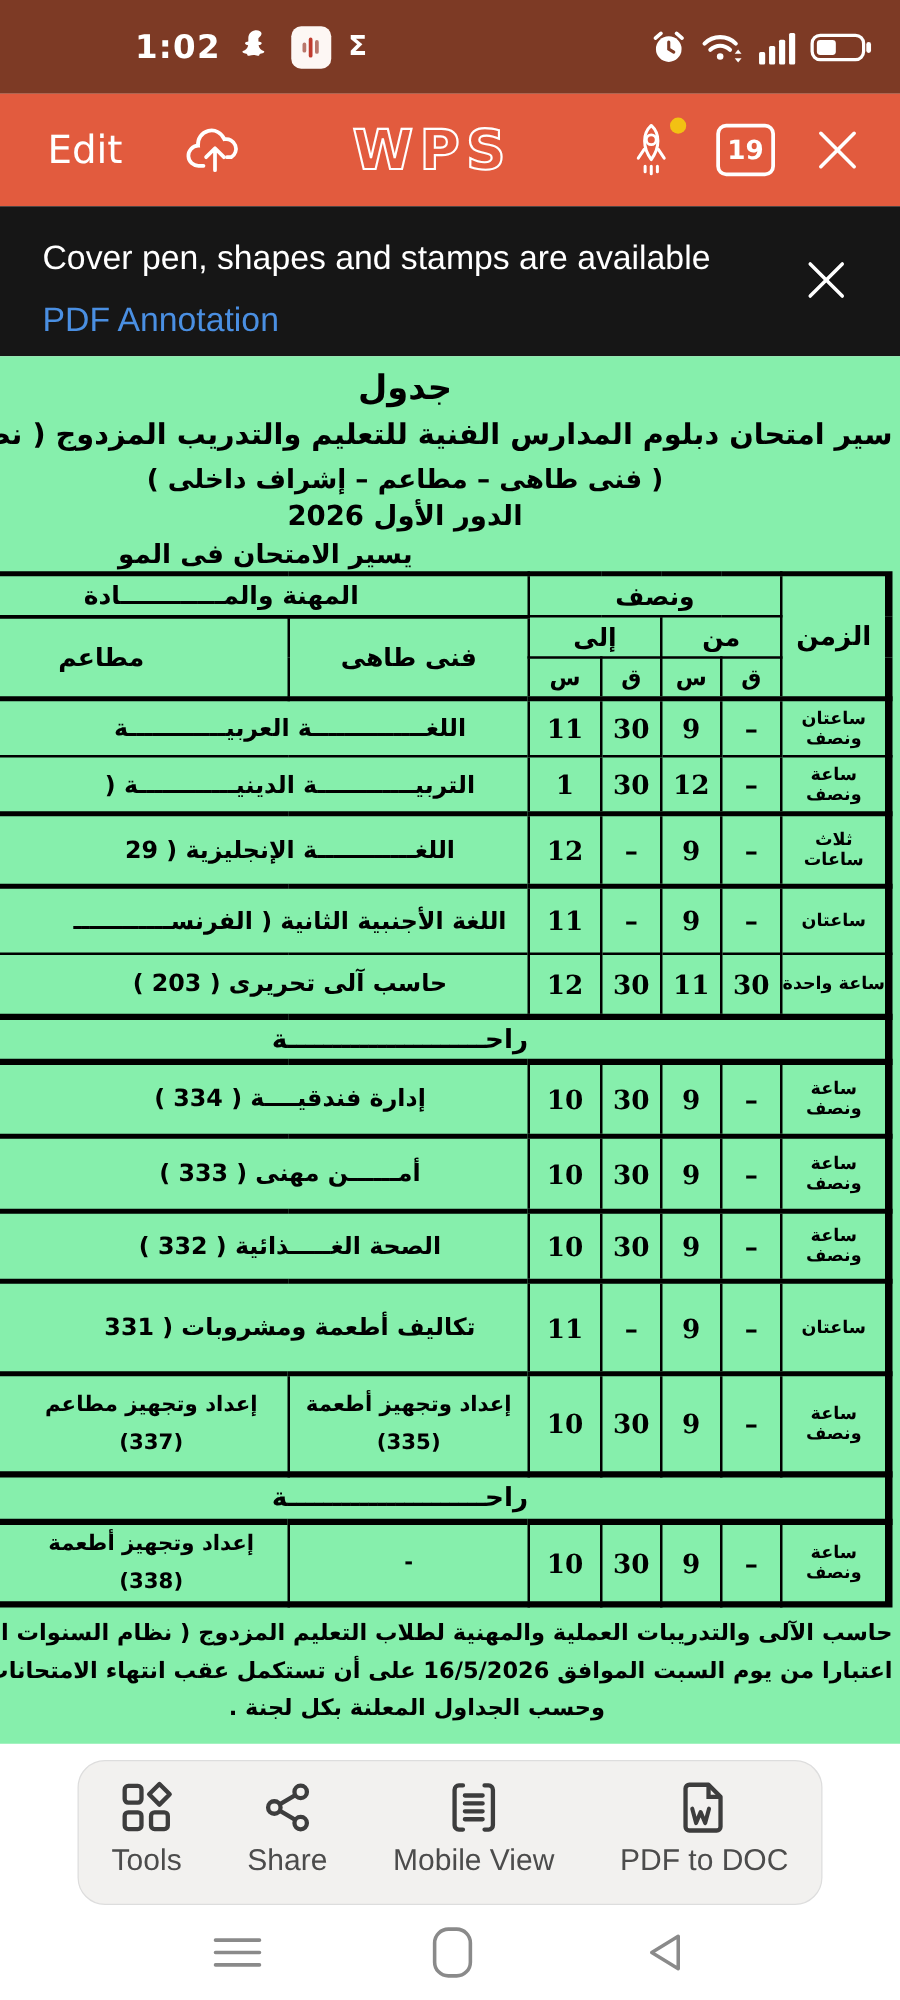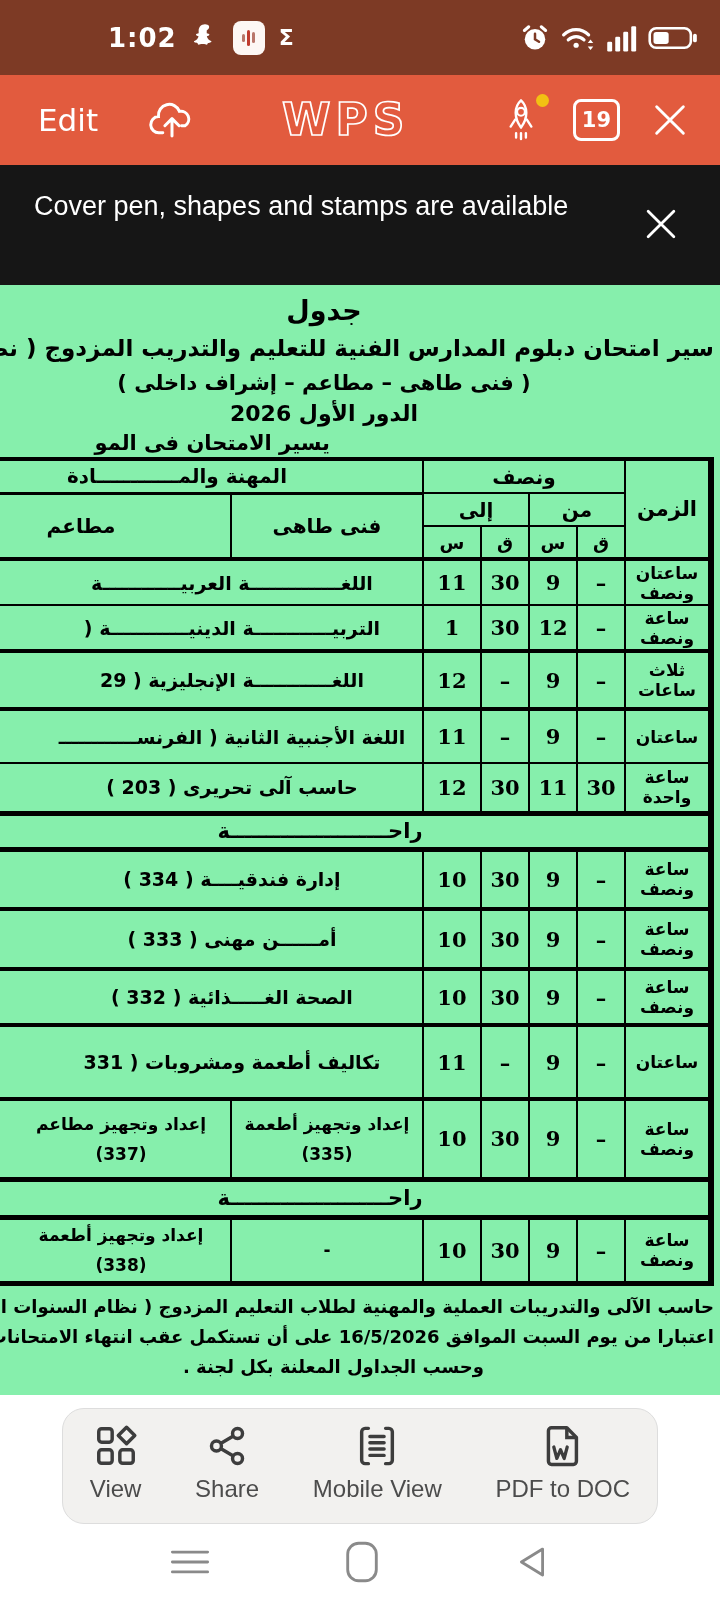--- a/index.html
+++ b/index.html
@@ -53,21 +53,21 @@
              border-top:4px solid #000;border-bottom:5px solid #000;border-right:6px solid #000;}
   table.exam td{border-left:2px solid #000;text-align:center;vertical-align:middle;padding:0;
                 font-weight:bold;color:#000;}
   tr.hr1{height:34px;} tr.hr2{height:33px;} tr.hr3{height:33px;}
   .h-zaman{font-size:21px;}
   .h-waqt{font-size:20px;border-bottom:2px solid #000;}
   .h-mehna{font-size:20px;border-bottom:3px solid #000;}
   .h-fromto{font-size:20px;border-bottom:2px solid #000;}
   .h-sq{font-size:18px;}
   .h-prof{font-size:20px;}
-  td.cell-duration{font-size:17px;}
+  td.cell-duration{font-size:14px;}
   td.cell-num{font-size:21px;font-family:"DejaVu Serif","DejaVu Sans",serif;}
   td.cell-subject{font-size:19px;}
   td.cell-subject.merged{padding-left:110px;}
   td.cell-subject.split{font-size:17px;white-space:pre-line;line-height:30px;}
   td.cell-subject.split.mataem{padding-left:80px;}
   td.break-cell{border-left:none;}
   .break-text{width:85%;margin:0 auto;text-align:center;font-size:21px;}
   tr.t2>td{border-top:2px solid #000;} tr.t4>td{border-top:4px solid #000;} tr.t5>td{border-top:5px solid #000;}
   .footnotes{margin-top:6px;font-size:18px;line-height:30px;text-align:right;white-space:nowrap;}
   .fn-line3{padding-left:0;margin-right:230px;}
@@ -169,20 +169,21 @@
         <svg width="40" height="40" viewBox="0 0 36 36">
             <path d="M6 6 L30 30 M30 6 L6 30" stroke="#fff" stroke-width="2.6" stroke-linecap="round"></path>
           </svg>
       </span>
     </button>
   </div>
 </div>
 
 <div class="banner">
   <div class="banner-msg">Cover pen, shapes and stamps are available</div>
+  <button class="banner-link">PDF Annotation</button>
   <button class="banner-close">
     <span>
       <svg width="42" height="42" viewBox="0 0 36 36">
           <path d="M7 7 L29 29 M29 7 L7 29" stroke="#fff" stroke-width="2.4" stroke-linecap="round"></path>
         </svg>
     </span>
   </button>
 </div>
 
 <div class="doc">
@@ -337,21 +338,21 @@
 <div class="bottom-card">
   <button class="bc-item">
     <span>
       <svg width="46" height="46" viewBox="0 0 24 24">
           <rect x="3" y="3" width="7" height="7" rx="1.5" stroke="#3d3d3d" stroke-width="1.8" fill="none"></rect>
           <rect x="3" y="14" width="7" height="7" rx="1.5" stroke="#3d3d3d" stroke-width="1.8" fill="none"></rect>
           <rect x="14" y="14" width="7" height="7" rx="1.5" stroke="#3d3d3d" stroke-width="1.8" fill="none"></rect>
           <path d="M17.5 2.2 l4.3 4.3 -4.3 4.3 -4.3 -4.3 z" stroke="#3d3d3d" stroke-width="1.8" fill="none" stroke-linejoin="round"></path>
         </svg>
     </span>
-    <span>View</span>
+    <span>Tools</span>
   </button>
   <button class="bc-item">
     <span>
       <svg width="46" height="46" viewBox="0 0 24 24">
           <circle cx="6.5" cy="12" r="2.6" stroke="#3d3d3d" stroke-width="1.8" fill="none"></circle>
           <circle cx="17.5" cy="5.5" r="2.6" stroke="#3d3d3d" stroke-width="1.8" fill="none"></circle>
           <circle cx="17.5" cy="18.5" r="2.6" stroke="#3d3d3d" stroke-width="1.8" fill="none"></circle>
           <path d="M8.9 10.6 L15.1 6.9 M8.9 13.4 L15.1 17.1" stroke="#3d3d3d" stroke-width="1.8"></path>
         </svg>
     </span>

